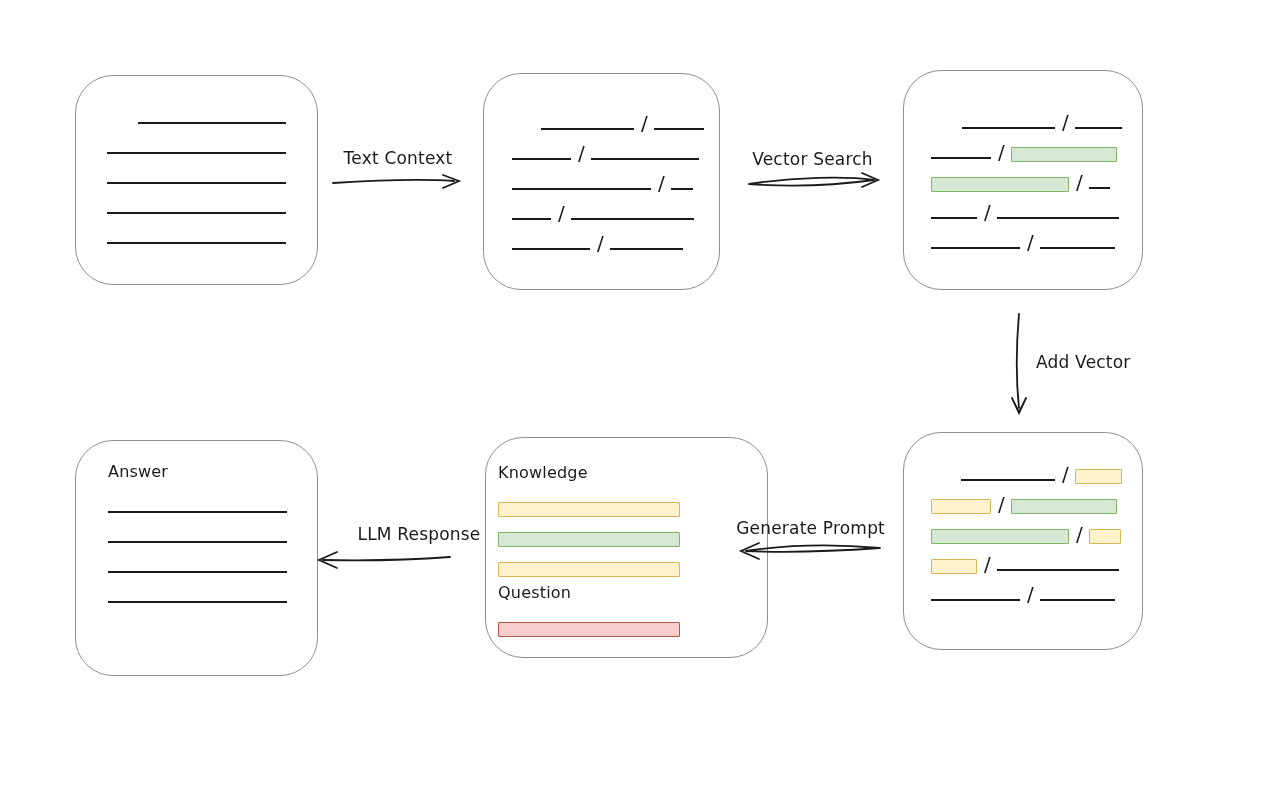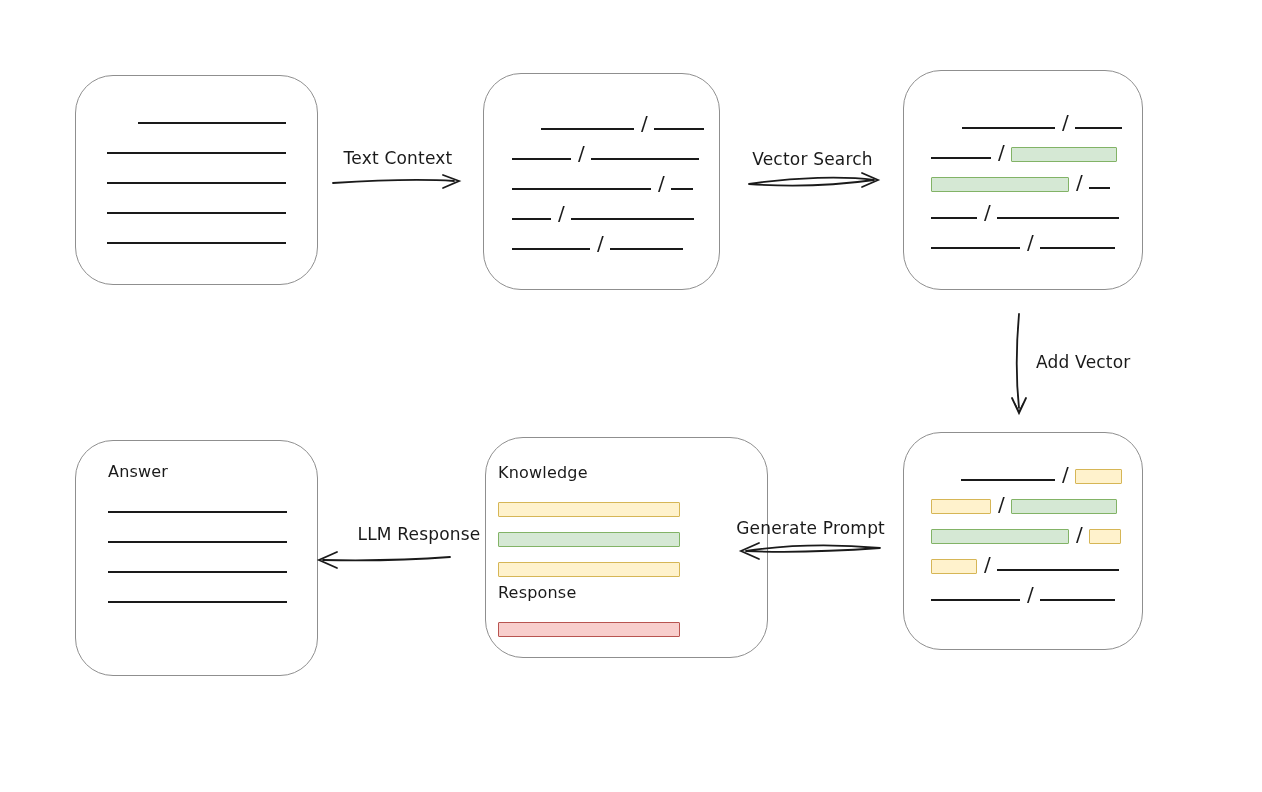--- a/index.html
+++ b/index.html
@@ -155,21 +155,21 @@
       <div class="row">
         <span class="bar bar-yellow" style="width: 182px;"></span>
       </div>
       <div class="row">
         <span class="bar bar-green" style="width: 182px;"></span>
       </div>
       <div class="row">
         <span class="bar bar-yellow" style="width: 182px;"></span>
       </div>
       <div class="row">
-        <span class="boxlabel">Response</span>
+        <span class="boxlabel">Question</span>
       </div>
       <div class="row">
         <span class="bar bar-red" style="width: 182px;"></span>
       </div>
     </div>
 
   <div class="box" style="left:75px;top:440px;width:243px;height:236px;padding:12px 0 0 32px;">
       <div class="row">
         <span class="boxlabel">Answer</span>
       </div>

